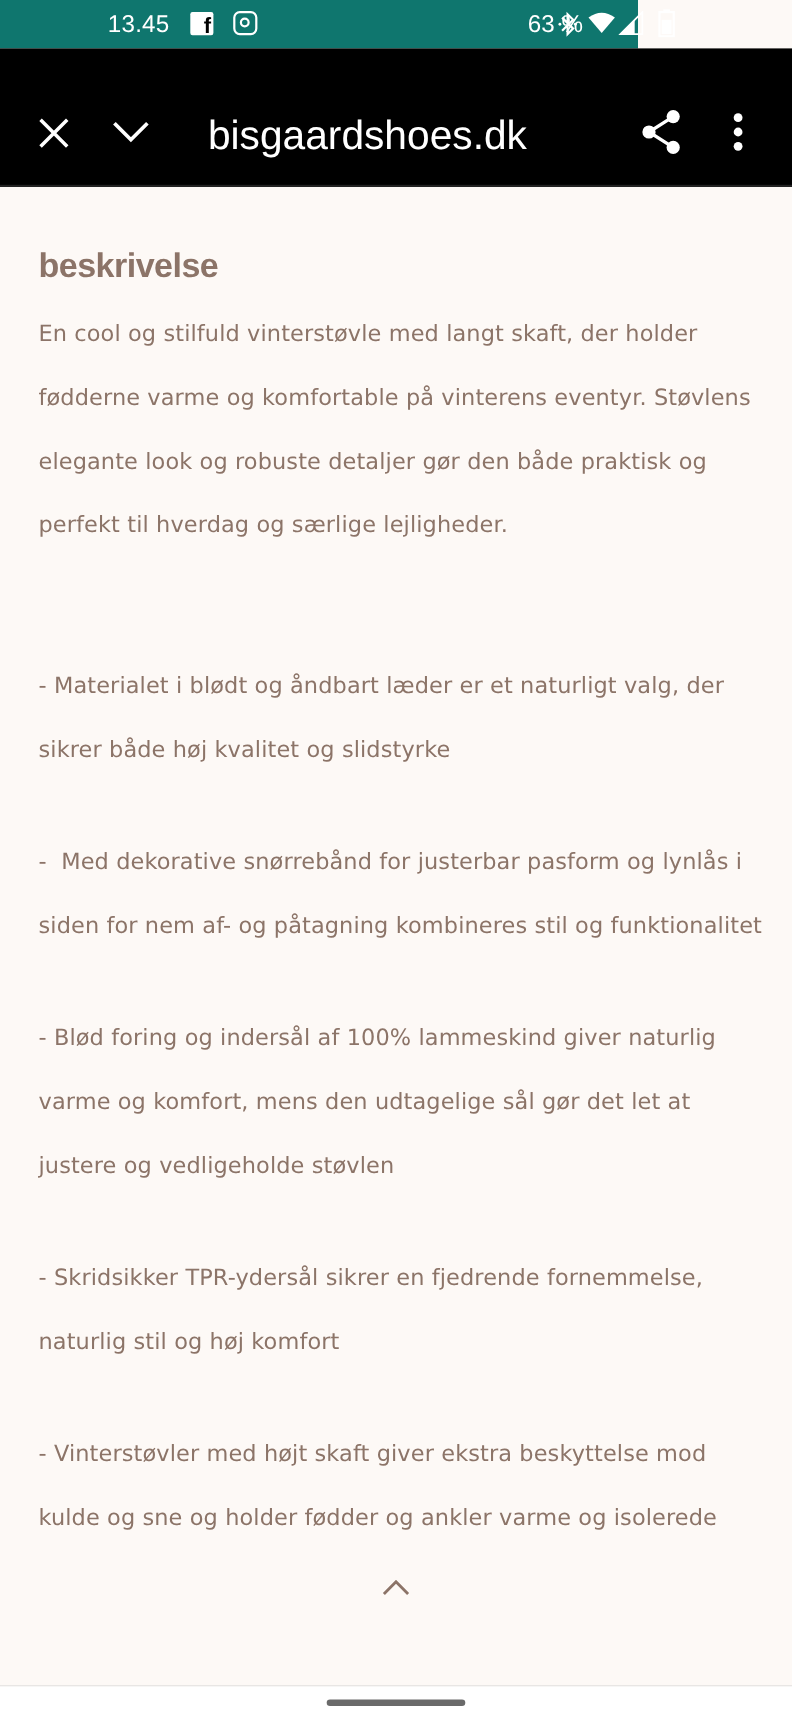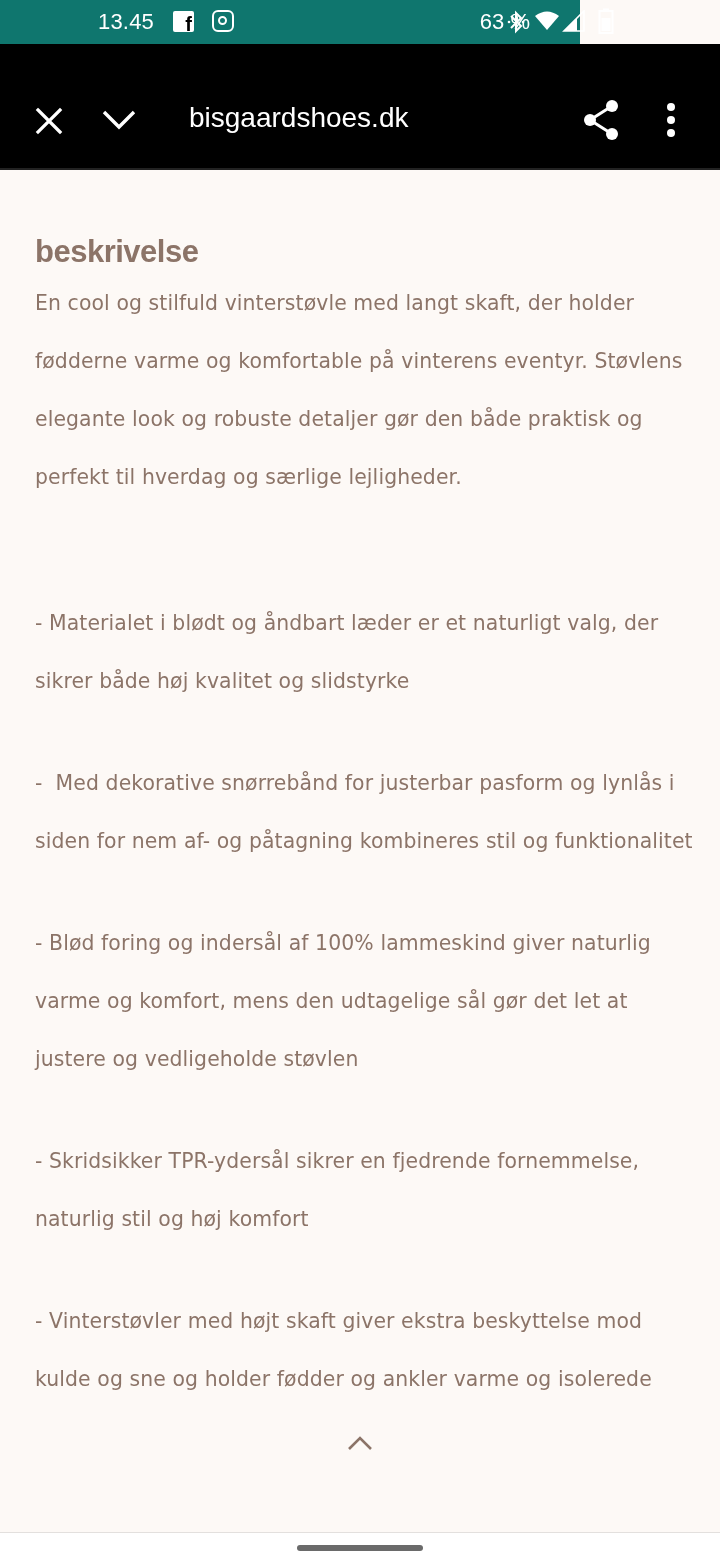--- a/index.html
+++ b/index.html
@@ -20,31 +20,31 @@
   .icon-wifi { position:absolute; left: 534px; top: 10px; }
   .icon-signal { position:absolute; left: 562px; top: 10px; }
   .icon-battery { position:absolute; left: 598px; top: 8px; }
 
   .toolbar {
     position: absolute; left: 0; top: 44px; width: 720px; height: 125px;
     background: #000; color: #fff;
   }
   .tb-close { position: absolute; left: 30px; top: 58px; width: 38px; height: 38px; }
   .tb-chevron { position: absolute; left: 100px; top: 60px; width: 38px; height: 30px; }
-  .tb-url { position: absolute; left: 189px; top: 58px; font-size: 28px; color: #fff; }
+  .tb-url { position: absolute; left: 189px; top: 58px; font-size: 37px; color: #fff; }
   .tb-share { position: absolute; left: 580px; top: 54px; width: 42px; height: 44px; }
   .tb-menu { position: absolute; left: 658px; top: 56px; width: 26px; height: 40px; }
   .toolbar-border { position:absolute; left:0; top: 168px; width:720px; height: 2px; background:#222; }
 
   .content {
     position: absolute; left: 0; top: 170px; width: 720px; height: 1362px;
     background: #fdf9f6; overflow: hidden;
   }
   .section-title {
-    position: absolute; left: 35px; top: 64px;
+    position: absolute; left: 35px; top: 54px;
     font-size: 31px; font-weight: bold; color: #8c7468;
     font-family: "Liberation Sans", sans-serif; letter-spacing: -0.5px;
   }
   .desc {
     position: absolute; left: 35px; top: 104px; width: 660px;
     font-family: "DejaVu Sans", sans-serif; font-size: 20.4px; line-height: 58px;
     color: #8c7468; letter-spacing: 0.1px;
   }
   .desc p { white-space: pre-wrap; }
   .desc .gap { height: 44px; }

